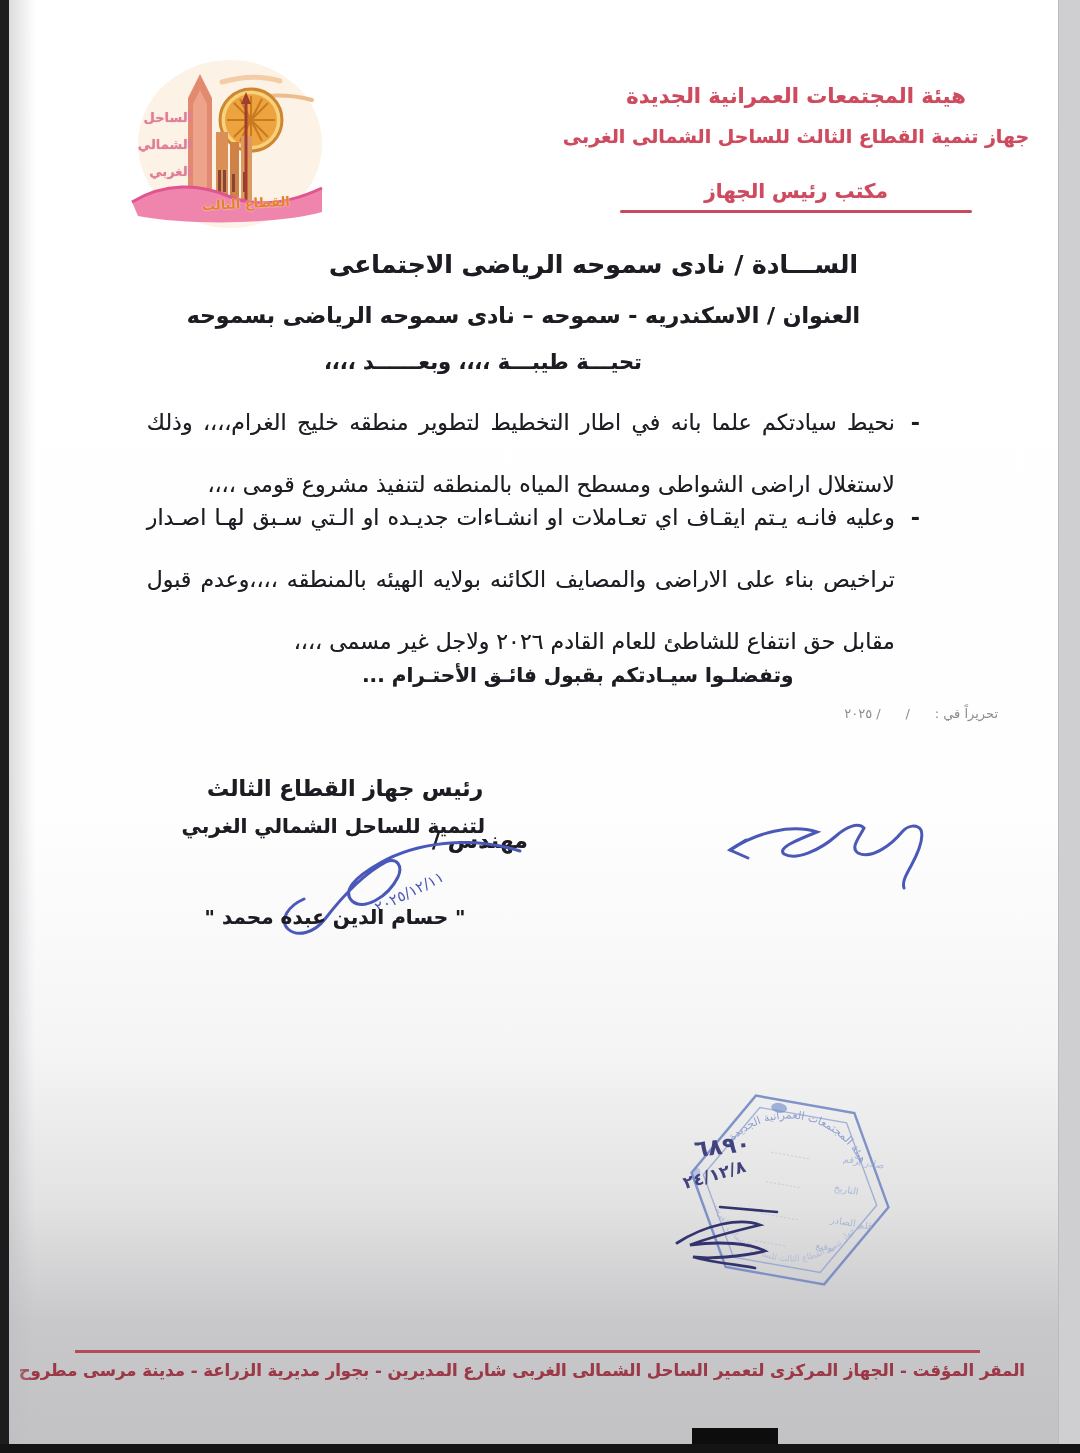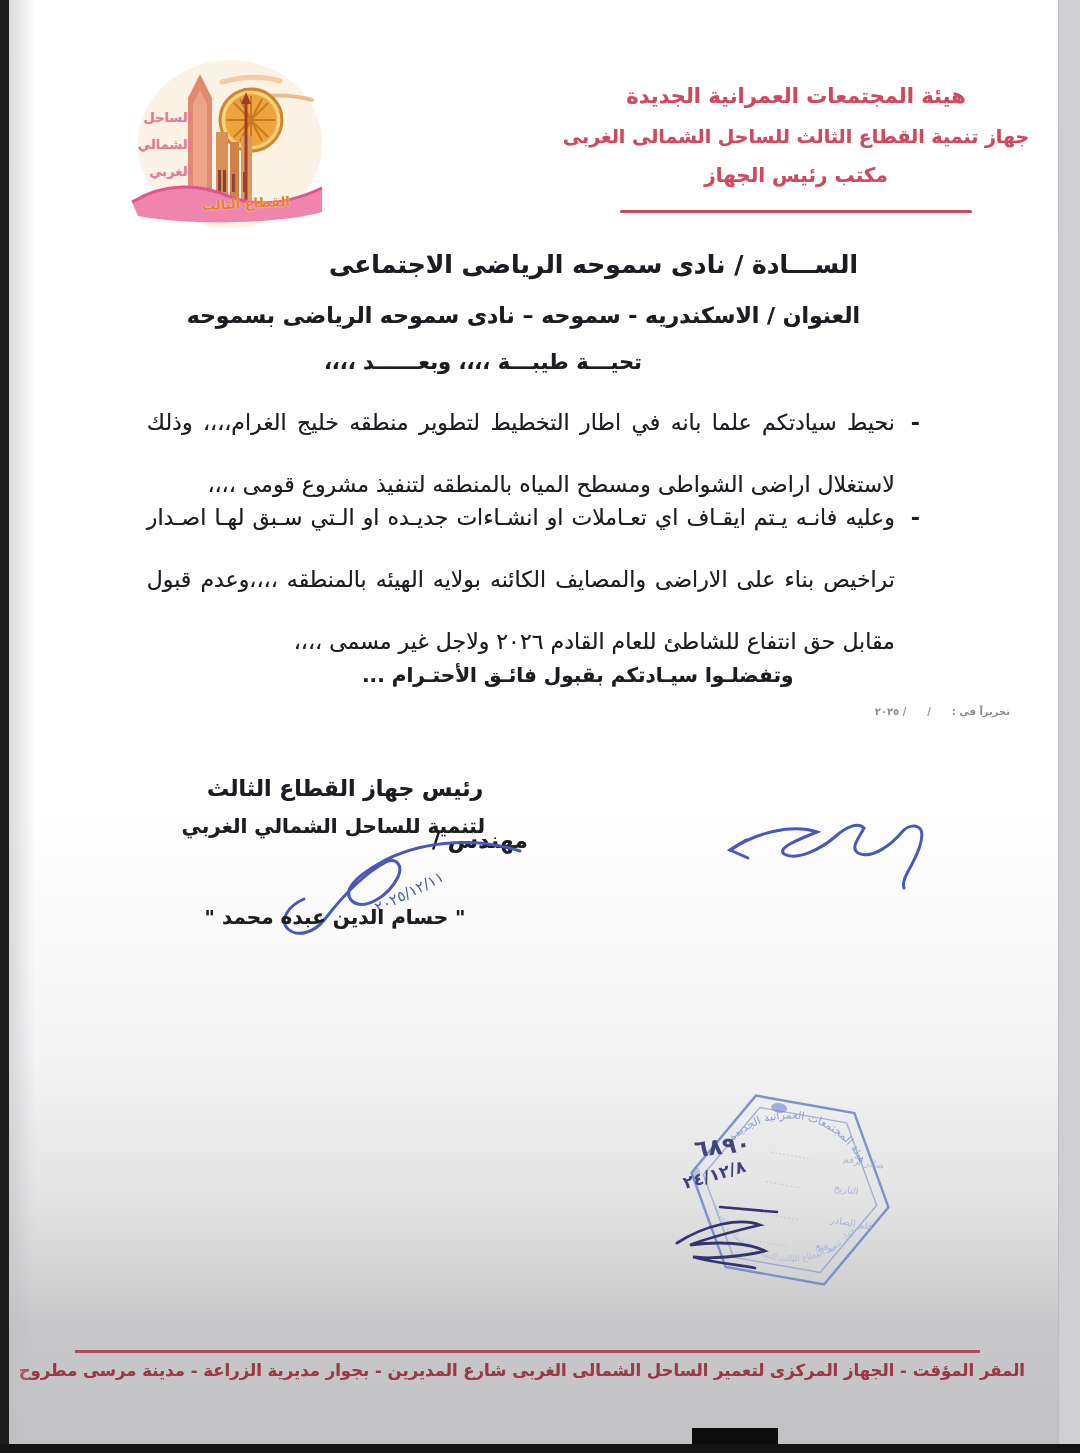--- a/index.html
+++ b/index.html
@@ -22,36 +22,36 @@
   .logo-side{position:absolute;left:0;top:52px;width:62px;direction:rtl;
     color:#e07e95;font-weight:bold;font-size:13px;line-height:27px;
     text-shadow:0 0 1px rgba(224,126,149,.7);}
   .logo-banner-text{position:absolute;left:72px;top:144px;direction:rtl;color:#e5812c;font-weight:bold;
     font-size:13px;transform:rotate(-3deg);text-shadow:0 0 2px rgba(255,255,255,.9),0 0 1px rgba(229,129,44,.6);}
   
   .header{position:absolute;left:600px;top:84px;width:392px;display:flex;flex-direction:column;align-items:center;
     direction:rtl;color:#ce4a5e;font-weight:bold;text-shadow:0 0 .7px rgba(206,74,94,.55);}
   .header .h1{font-size:21px;white-space:nowrap;}
   .header .h2{font-size:19px;white-space:nowrap;margin-top:17px;}
-  .header .h3{font-size:20px;white-space:nowrap;margin-top:16px;}
+  .header .h3{font-size:20px;white-space:nowrap;margin-top:32px;}
   .h-rule{position:absolute;left:620px;top:210px;width:352px;height:3px;background:#c64b5e;border-radius:2px;}
   
   .arabic-bold{direction:rtl;color:#1c1c22;font-weight:bold;text-shadow:0 0 .6px rgba(25,25,30,.55);}
   .to-line{position:absolute;right:222px;top:250px;font-size:25px;white-space:nowrap;}
   .addr-line{position:absolute;right:220px;top:303px;font-size:22px;white-space:nowrap;}
   .greeting{position:absolute;right:438px;top:350px;font-size:21px;white-space:nowrap;}
   
   .para{position:absolute;display:flex;gap:16px;direction:rtl;}
   .para .bullet{font-size:22px;font-weight:bold;line-height:62px;}
   .para .ptext{width:748px;font-size:22px;font-weight:normal;line-height:62px;text-align:justify;}
   .para1{top:392px;right:160px;}
   .para2{top:487px;right:160px;}
   .closing{position:absolute;left:362px;top:663px;font-size:20px;white-space:nowrap;}
-  .date-line{position:absolute;right:70px;top:706px;direction:rtl;font-size:10px;color:#8b8b90;
-    white-space:pre;font-weight:bold;text-shadow:none;}
+  .date-line{position:absolute;right:82px;top:706px;direction:rtl;font-size:13px;color:#8b8b90;
+    white-space:pre;font-weight:normal;text-shadow:none;}
   
   .sig-title1{position:absolute;left:205px;top:764px;width:280px;text-align:center;font-size:22px;white-space:nowrap;margin-top:12px;}
   .sig-title2{position:absolute;left:185px;top:814px;width:300px;text-align:center;font-size:20px;white-space:nowrap;}
   .sig-eng{position:absolute;right:552px;top:828px;font-size:22px;white-space:nowrap;}
   .sig-name{position:absolute;left:190px;top:905px;width:290px;text-align:center;font-size:20px;white-space:nowrap;}
   .sig-left{position:absolute;left:230px;top:833px;}
   .sig-right{position:absolute;left:712px;top:798px;}
   .stamp{position:absolute;left:665px;top:1075px;}
   
   .footer-rule{position:absolute;left:75px;top:1350px;width:905px;height:3px;background:#b04b5b;}

